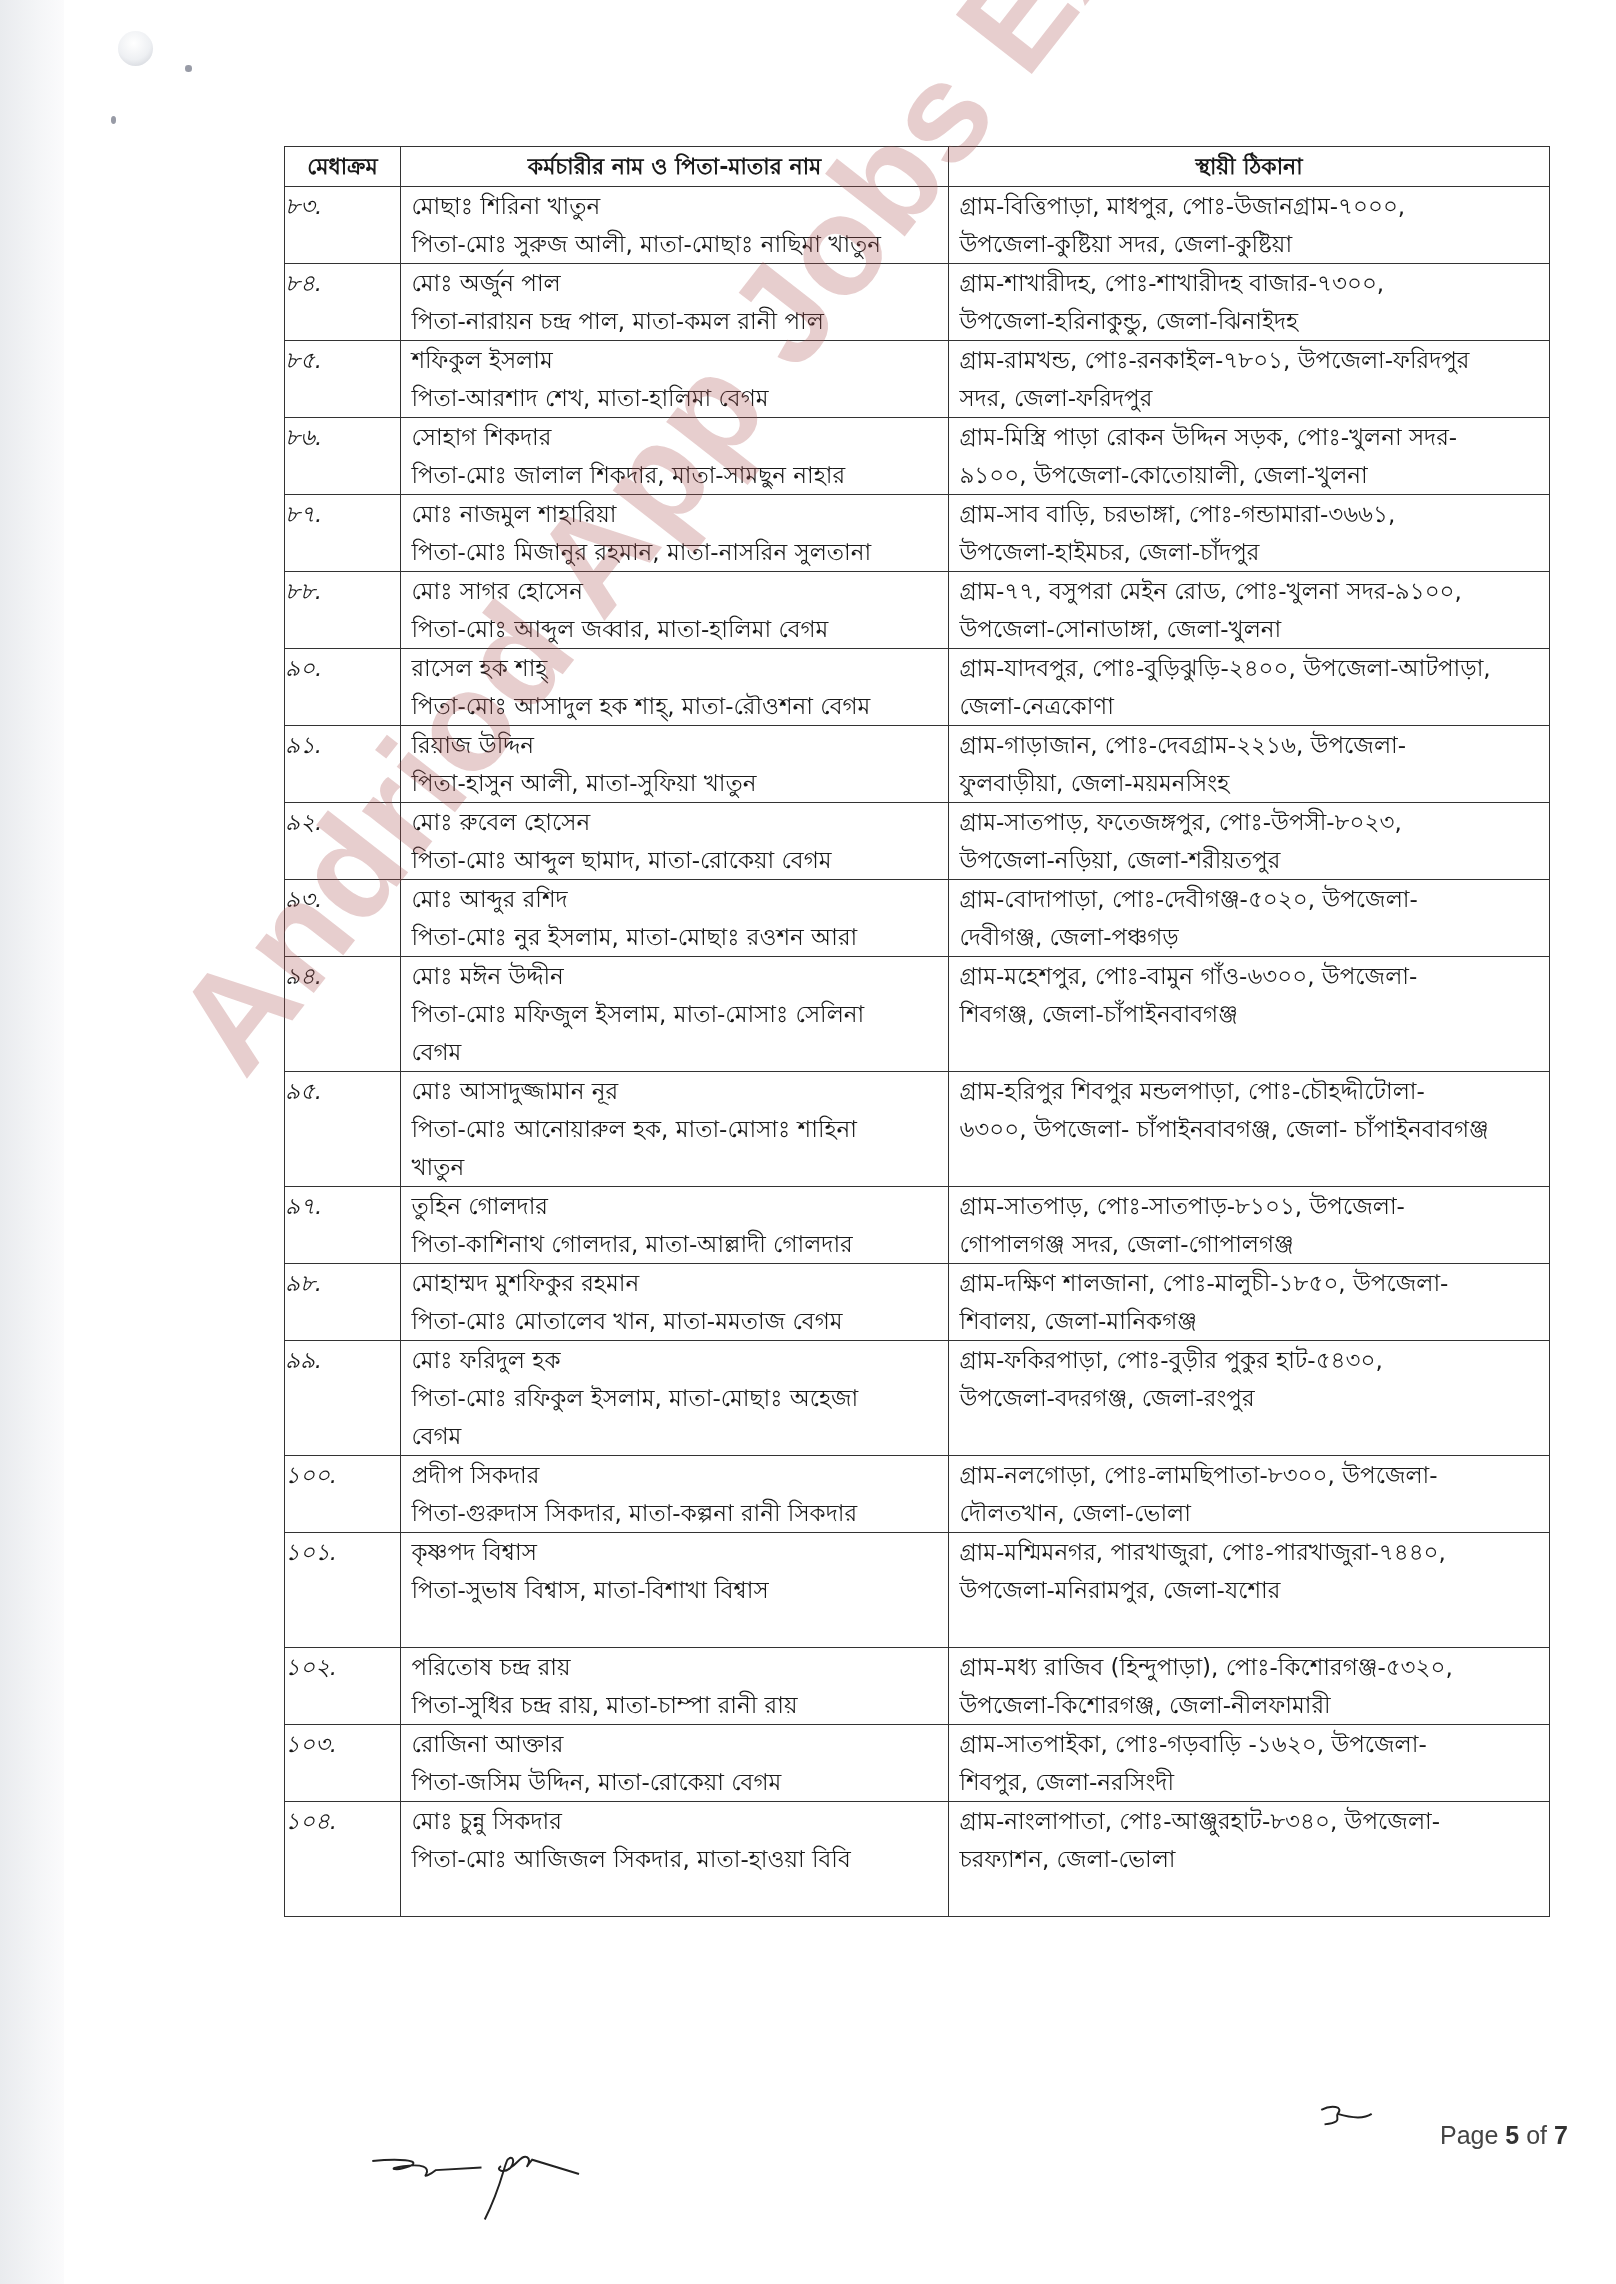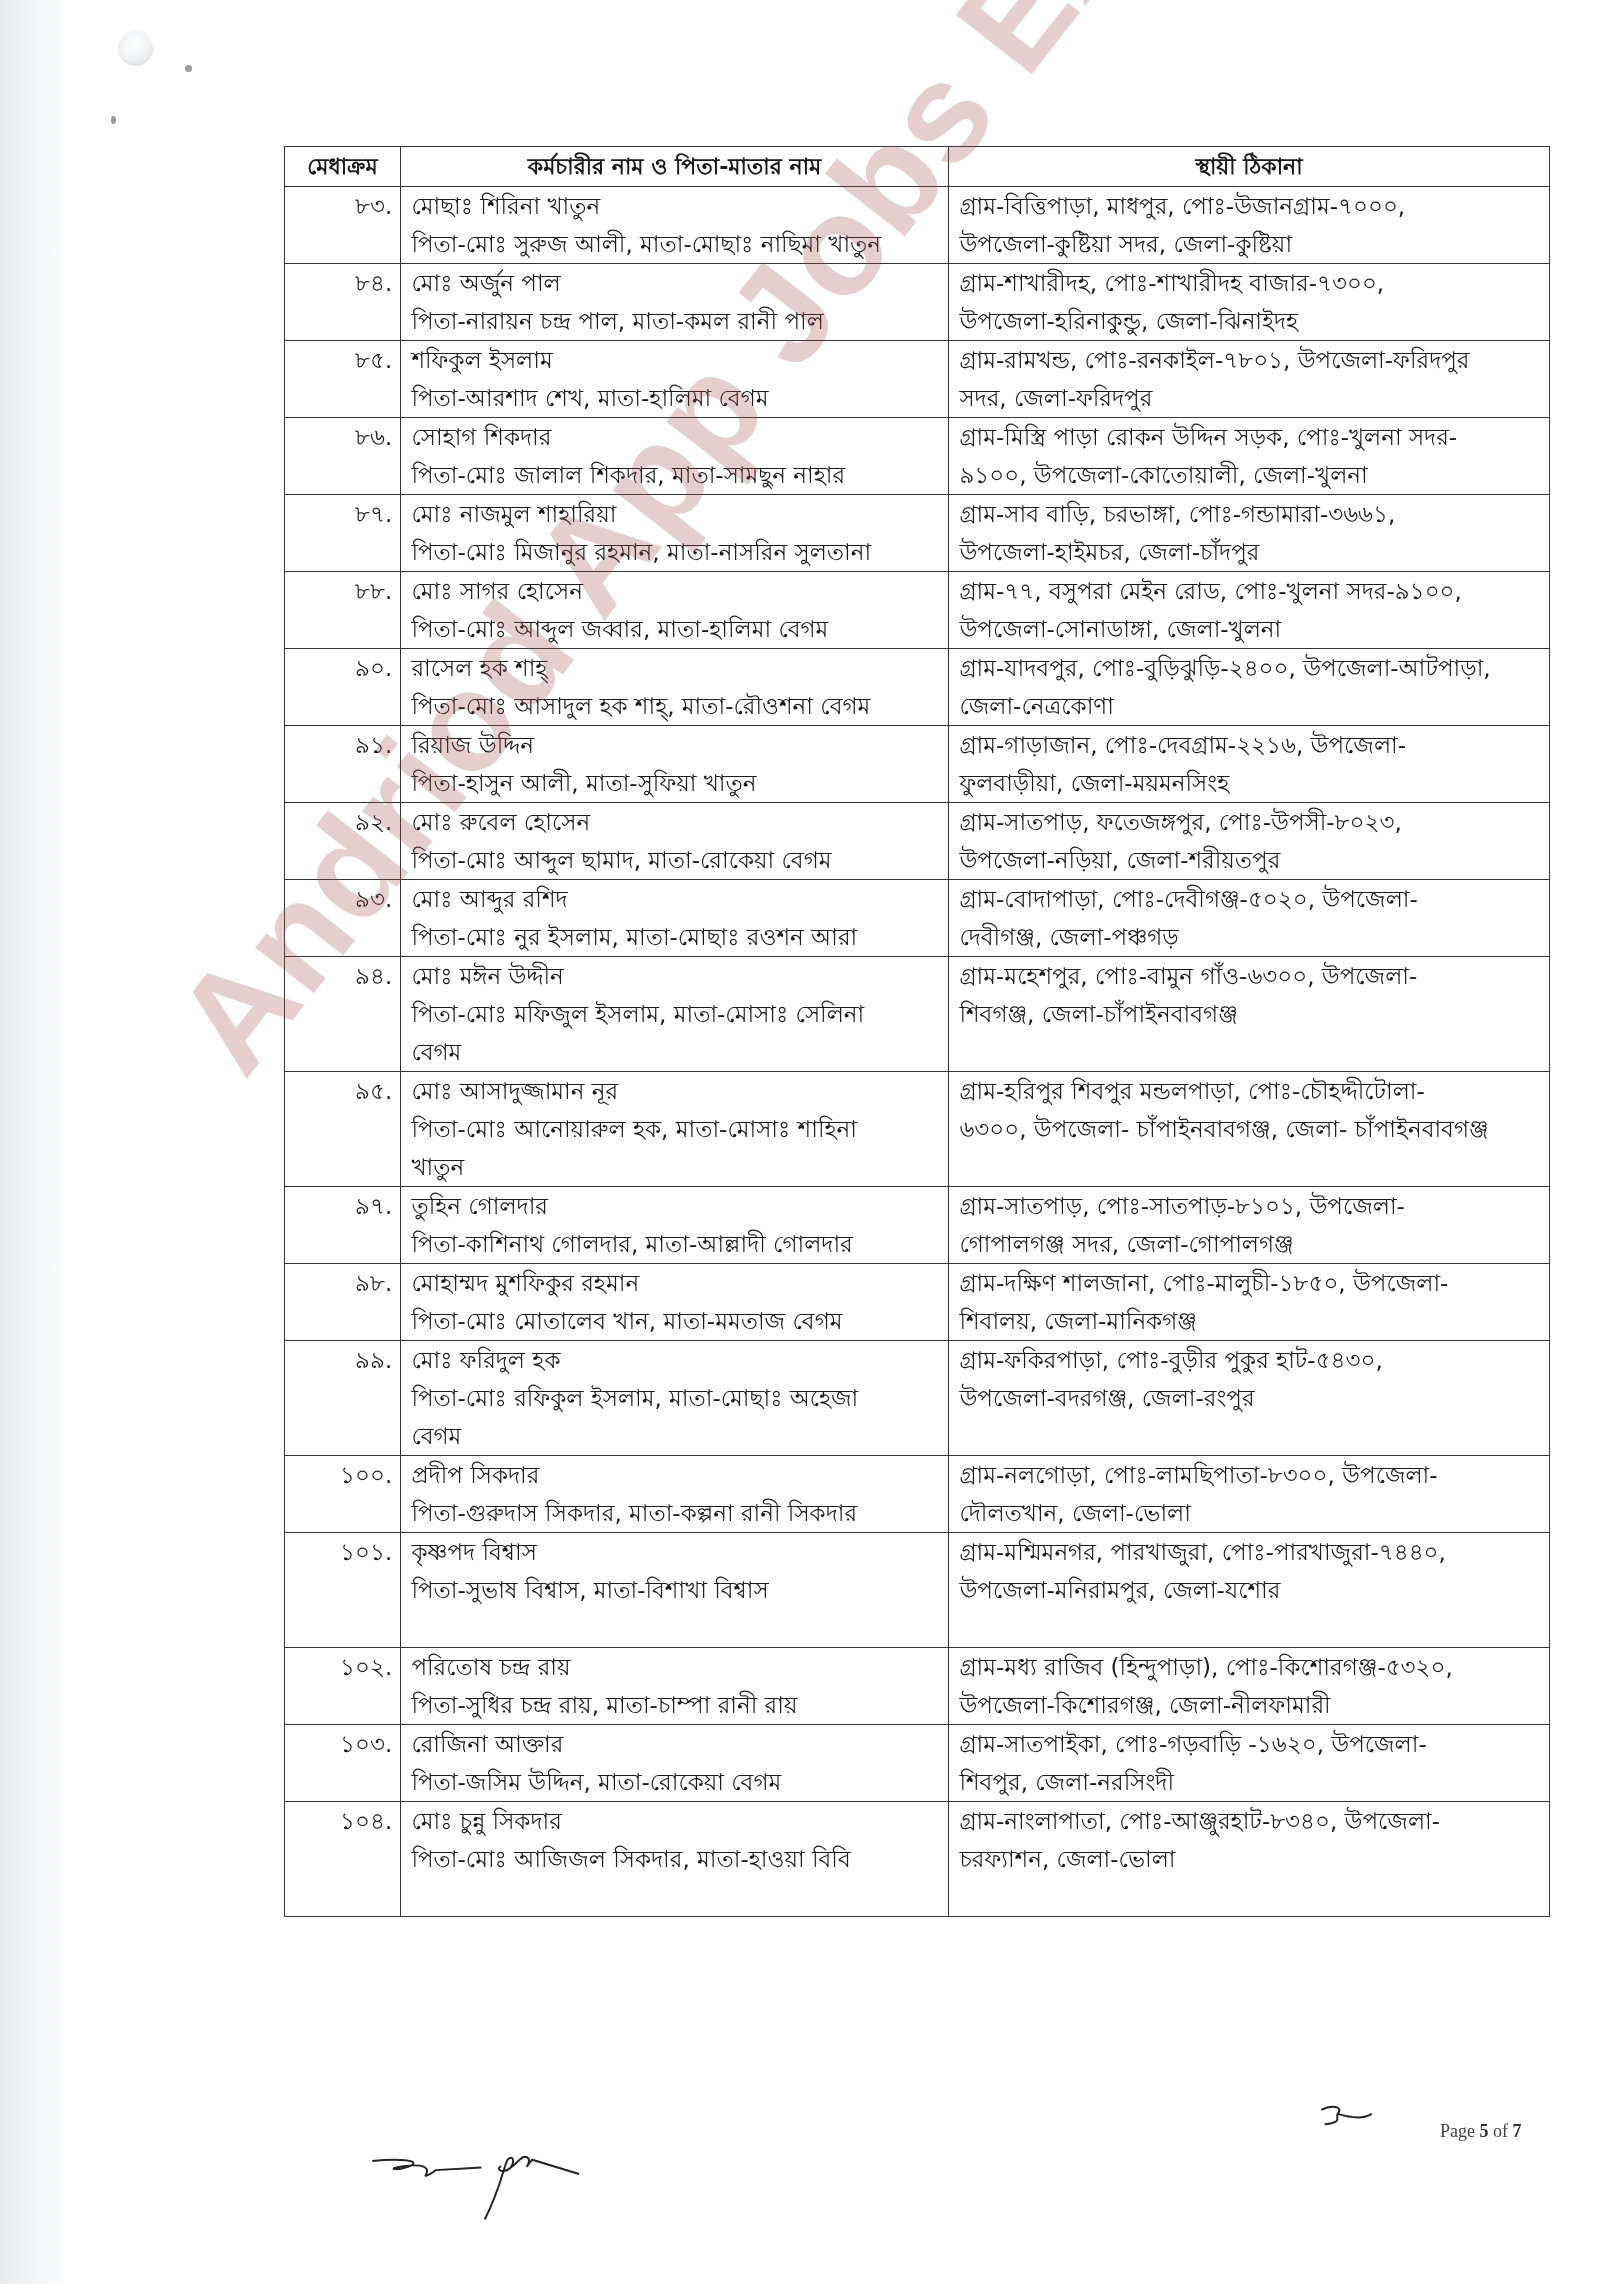--- a/index.html
+++ b/index.html
@@ -26,26 +26,26 @@
   .sheet-table th, .sheet-table td {
     border: 1.6px solid #333;
     vertical-align: top;
   }
   .sheet-table th {
     font-weight: bold; height: 39px; padding: 0; text-align: center; line-height: 39px; font-size: 22px;
   }
   .col-no { width: 116px; }
   .col-name { width: 548px; }
   .col-addr { width: 601px; }
-  td.no { text-align: right; padding: 0 7.8px 0 0; }
+  td.no { text-align: left; padding: 0 7.8px 0 0; font-style: italic; }
   td.name, td.addr { padding: 0 0 0 10.4px; margin-left: 22px; }
   .line { display: block; white-space: nowrap; overflow: visible; }
   .page-footer {
     position: absolute; left: 1440px; top: 2121px;
-    font-family: Liberation Serif, serif; font-size: 18px; color: #444;
+    font-family: Liberation Sans, sans-serif; font-size: 25px; color: #444;
   }
   .page-footer b { color: #333; }
   .sig { position: absolute; }
   .watermark {
     position: absolute; left: 143px; top: 1002px;
     transform: rotate(-52deg); transform-origin: 0 0;
     font-family: "Liberation Sans", sans-serif; font-weight: bold;
     font-size: 140px; color: rgba(170, 80, 80, 0.28); white-space: nowrap;
     pointer-events: none; letter-spacing: 1.3px;
   }

